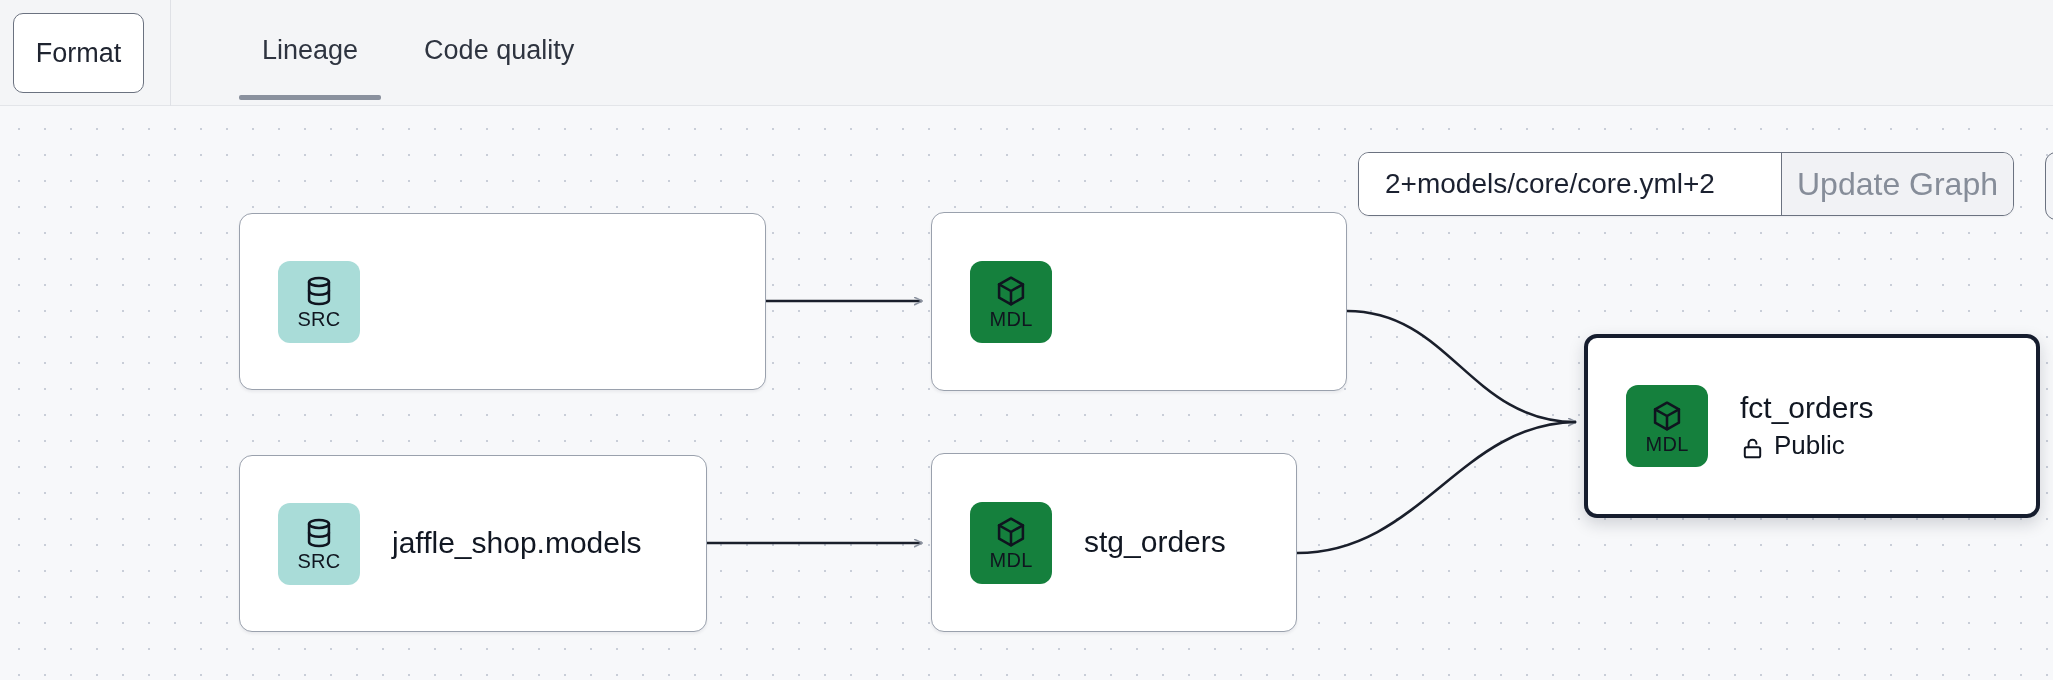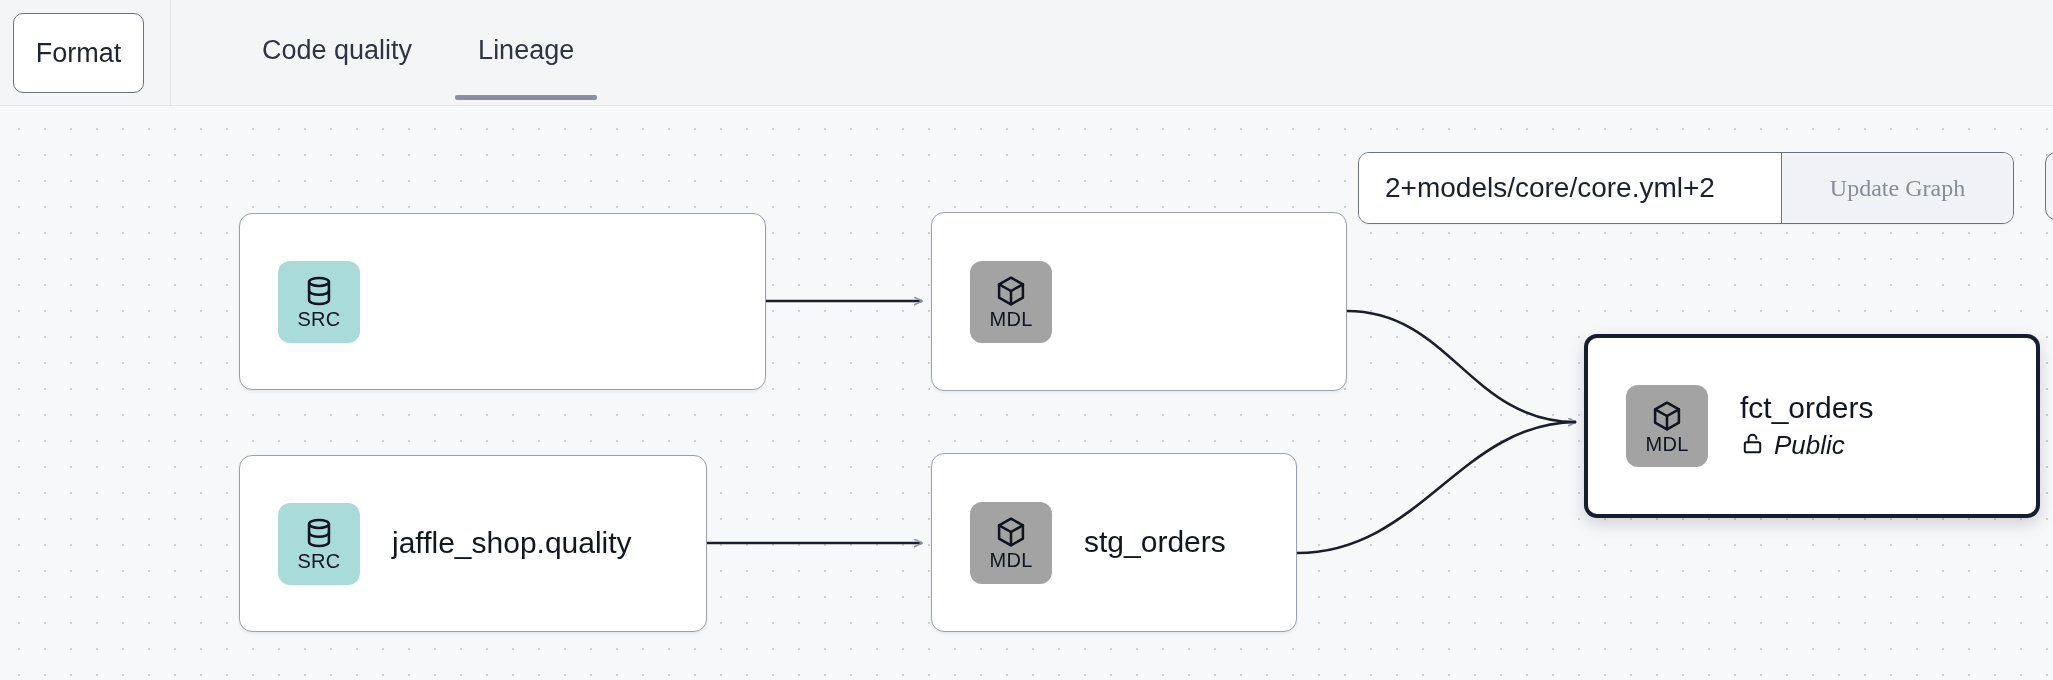--- a/index.html
+++ b/index.html
@@ -136,21 +136,21 @@
     border-radius: 12px;
     display: flex;
     flex-direction: column;
     align-items: center;
     justify-content: center;
     gap: 1px;
     flex: 0 0 82px;
   }
 
   .badge.src { background: #a9dcd8; }
-  .badge.mdl { background: #a3a3a3; }
+  .badge.mdl { background: #15803d; }
 
   .badge svg { display: block; }
 
   .badge-label {
     font-size: 20px;
     color: #10151f;
     letter-spacing: 0.3px;
     line-height: 1;
     font-family: "Liberation Sans", sans-serif;
   }
@@ -164,26 +164,25 @@
 
   .node-title {
     font-size: 30px;
     color: #111722;
     line-height: 1.15;
     white-space: nowrap;
   }
 
   .node-meta {
     display: flex;
-    align-items: flex-start;
+    align-items: flex-end;
     gap: 9px;
     font-size: 26px;
     color: #111722;
     line-height: 1.15;
-    font-style: italic;
   }
 
   .node-meta svg { display: block; flex: 0 0 auto; }
 
   
   .graph-control {
     position: absolute;
     display: flex;
     align-items: stretch;
     background: #ffffff;
@@ -202,25 +201,25 @@
     color: #1b2130;
     padding: 0 26px;
     font-family: "Liberation Sans", sans-serif;
   }
 
   .graph-control .update-button {
     min-width: 232px;
     background: #f1f2f5;
     border: none;
     border-left: 1.6px solid #6b7280;
-    font-size: 24px;
+    font-size: 32px;
     color: #868d99;
     cursor: pointer;
     padding: 0 4px;
-    font-family: Liberation Serif, serif;
+    font-family: Liberation Sans, sans-serif;
     white-space: nowrap;
   }
 
   .edge-chip {
     position: absolute;
     background: #f3f4f7;
     border: 1.6px solid #6b7280;
     border-radius: 11px;
   }
 </style>
@@ -229,27 +228,27 @@
 
 <div id="app">
 
   <div class="toolbar">
 
     <div class="format-zone">
       <button class="format-button">Format</button>
     </div>
 
     <div class="tabs">
-      <div class="tab">
-        <span>Code quality</span>
-
-      </div>
       <div class="tab active">
         <span>Lineage</span>
         <span class="tab-underline"></span>
+      </div>
+      <div class="tab">
+        <span>Code quality</span>
+
       </div>
     </div>
 
   </div>
 
   <div class="canvas">
 
     <svg class="edges-svg" viewBox="0 0 2053 574" preserveAspectRatio="none">
       <defs>
         <marker id="arrow" markerWidth="9" markerHeight="9" refX="8" refY="4.5" orient="auto" markerUnits="userSpaceOnUse">
@@ -291,21 +290,21 @@
     <div class="node" style="left:239px; top:349px; width:468px; height:177px;">
       <div class="badge src">
         <svg width="34" height="34" viewBox="0 0 24 24" fill="none" stroke="#0f141f" stroke-width="1.8" stroke-linecap="round" stroke-linejoin="round">
           <ellipse cx="12" cy="5.6" rx="7" ry="2.8"></ellipse>
           <path d="M5 5.6 v12.8 c0 1.55 3.13 2.8 7 2.8 s7 -1.25 7 -2.8 V5.6"></path>
           <path d="M5 11.9 c0 1.55 3.13 2.8 7 2.8 s7 -1.25 7 -2.8"></path>
         </svg>
         <span class="badge-label">SRC</span>
       </div>
       <div class="node-body">
-        <div class="node-title">jaffle_shop.quality</div>
+        <div class="node-title">jaffle_shop.models</div>
       </div>
     </div>
 
     <div class="node" style="left:931px; top:347px; width:366px; height:179px;">
       <div class="badge mdl">
         <svg width="34" height="34" viewBox="0 0 24 24" fill="none" stroke="#0f141f" stroke-width="1.8" stroke-linecap="round" stroke-linejoin="round">
           <path d="M12 2.6 L20.4 7.3 L20.4 16.7 L12 21.4 L3.6 16.7 L3.6 7.3 Z"></path>
           <path d="M3.6 7.3 L12 12 L20.4 7.3"></path>
           <path d="M12 12 L12 21.4"></path>
         </svg>
@@ -330,21 +329,21 @@
         <div class="node-meta">
           <svg width="25" height="25" viewBox="0 0 24 24" fill="none" stroke="#0f141f" stroke-width="1.9" stroke-linecap="round" stroke-linejoin="round">
             <rect x="4.6" y="10.8" width="14.8" height="9.6" rx="1.8"></rect>
             <path d="M8.2 10.8 V7.4 a3.8 3.8 0 0 1 7.6 0"></path>
           </svg>
           <span>Public</span>
         </div>
       </div>
     </div>
 
-    <div class="graph-control" style="left:1358px; top:46px; height:72px;">
+    <div class="graph-control" style="left:1358px; top:46px; height:64px;">
       <input class="selector-input" type="text" value="2+models/core/core.yml+2" style="">
       <button class="update-button">Update Graph</button>
     </div>
 
     <div class="edge-chip" style="left:2045px; top:46px; width:40px; height:68px;"></div>
 
   </div>
 
 </div>
 

